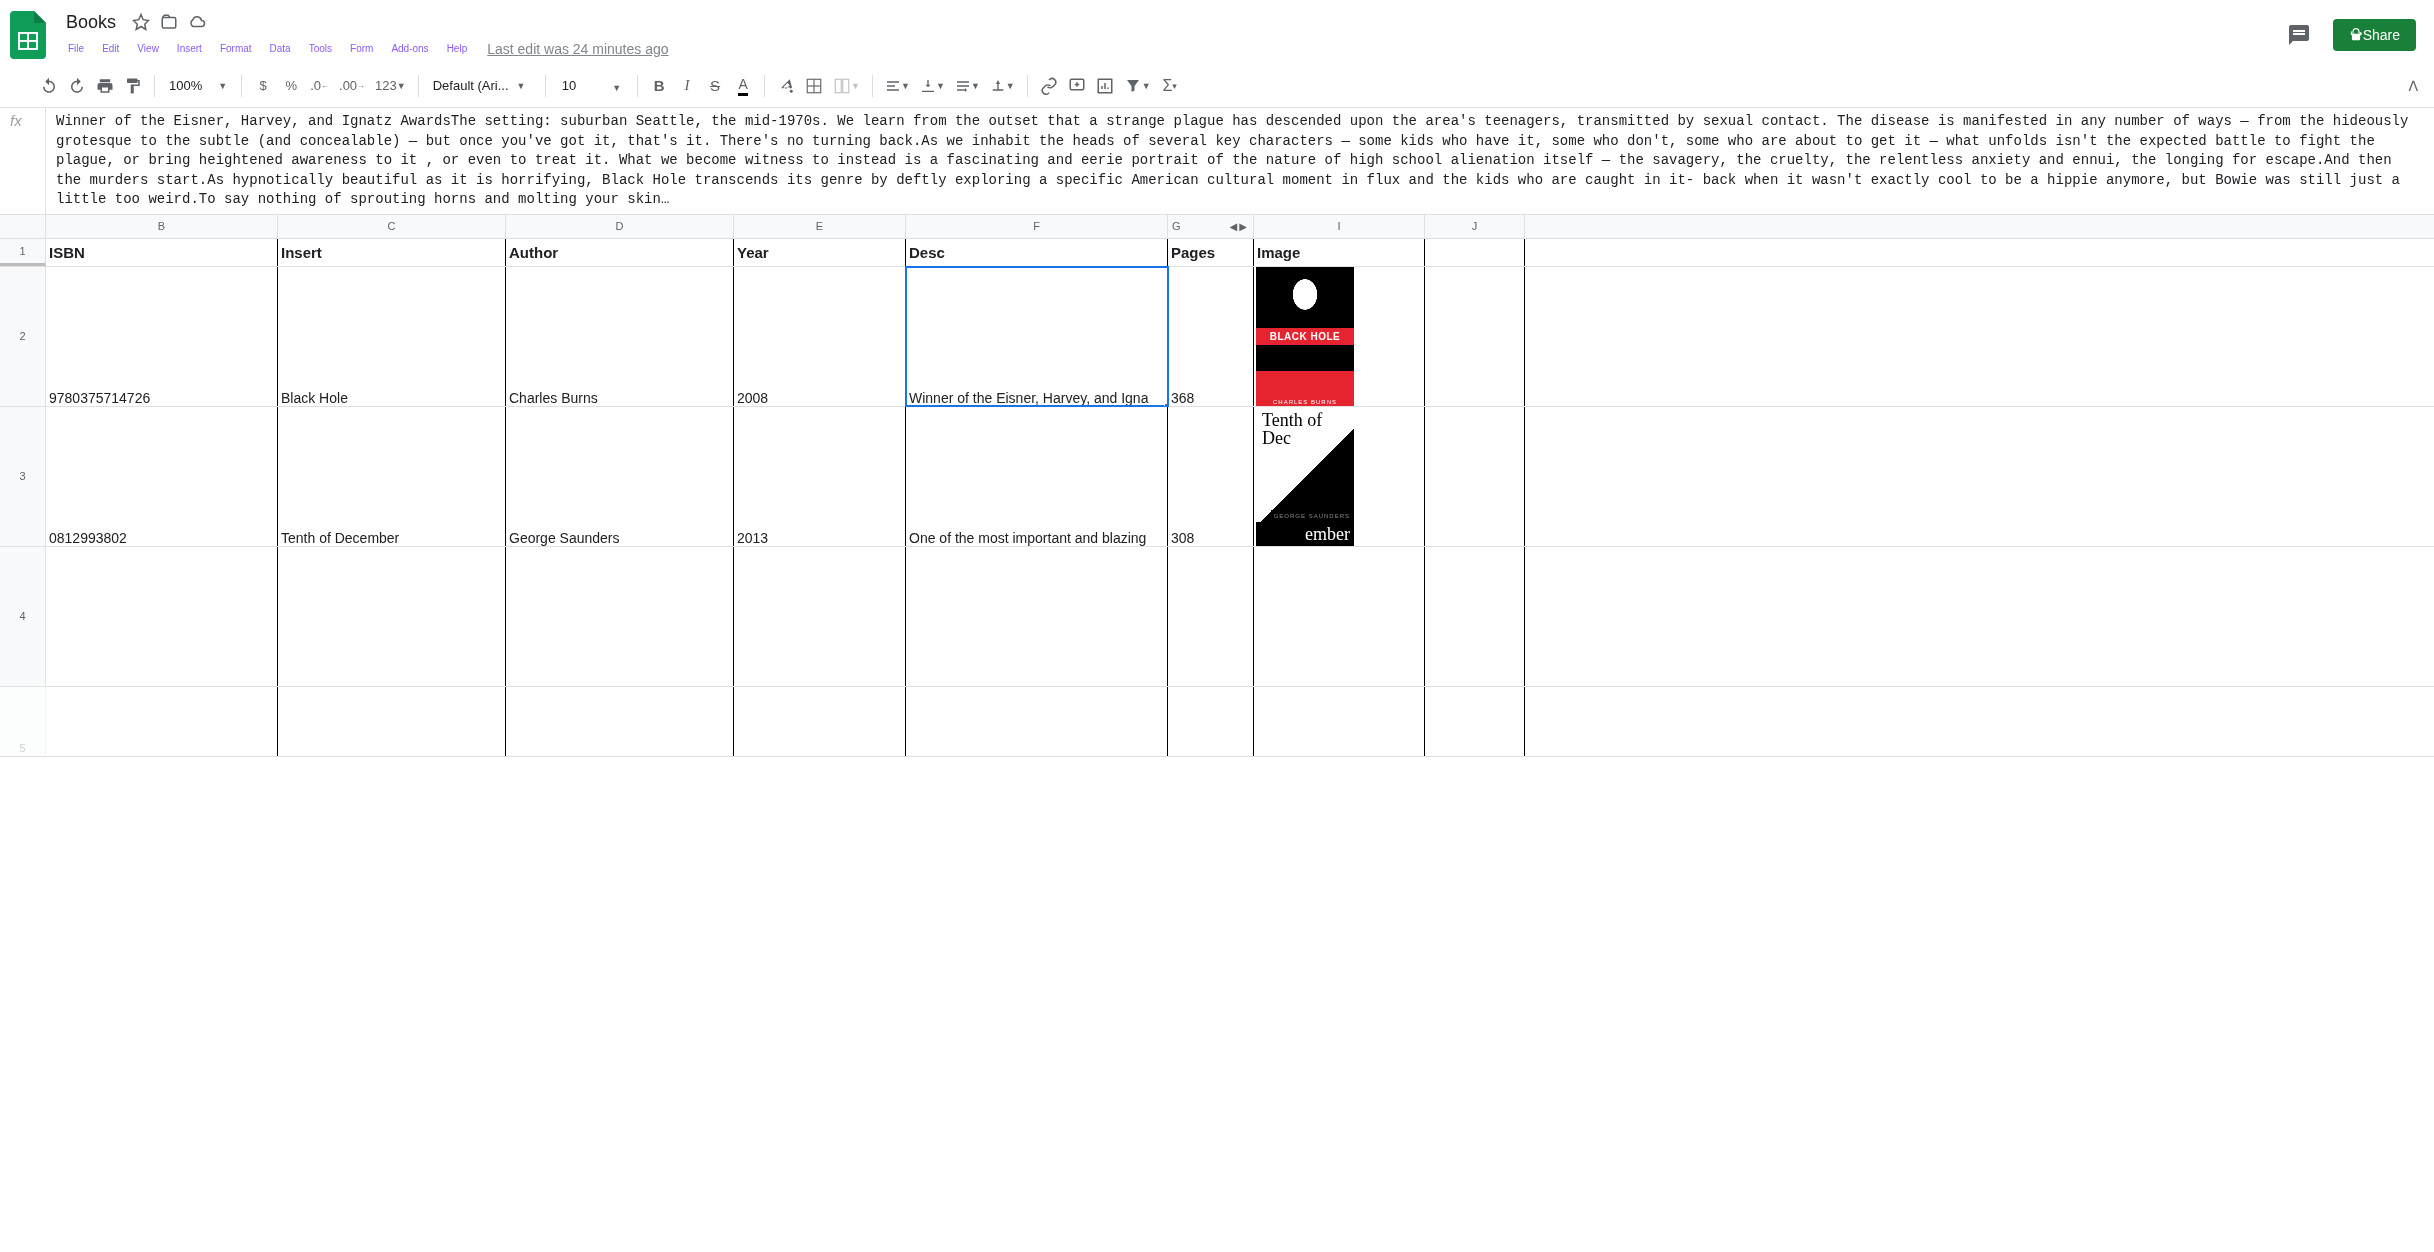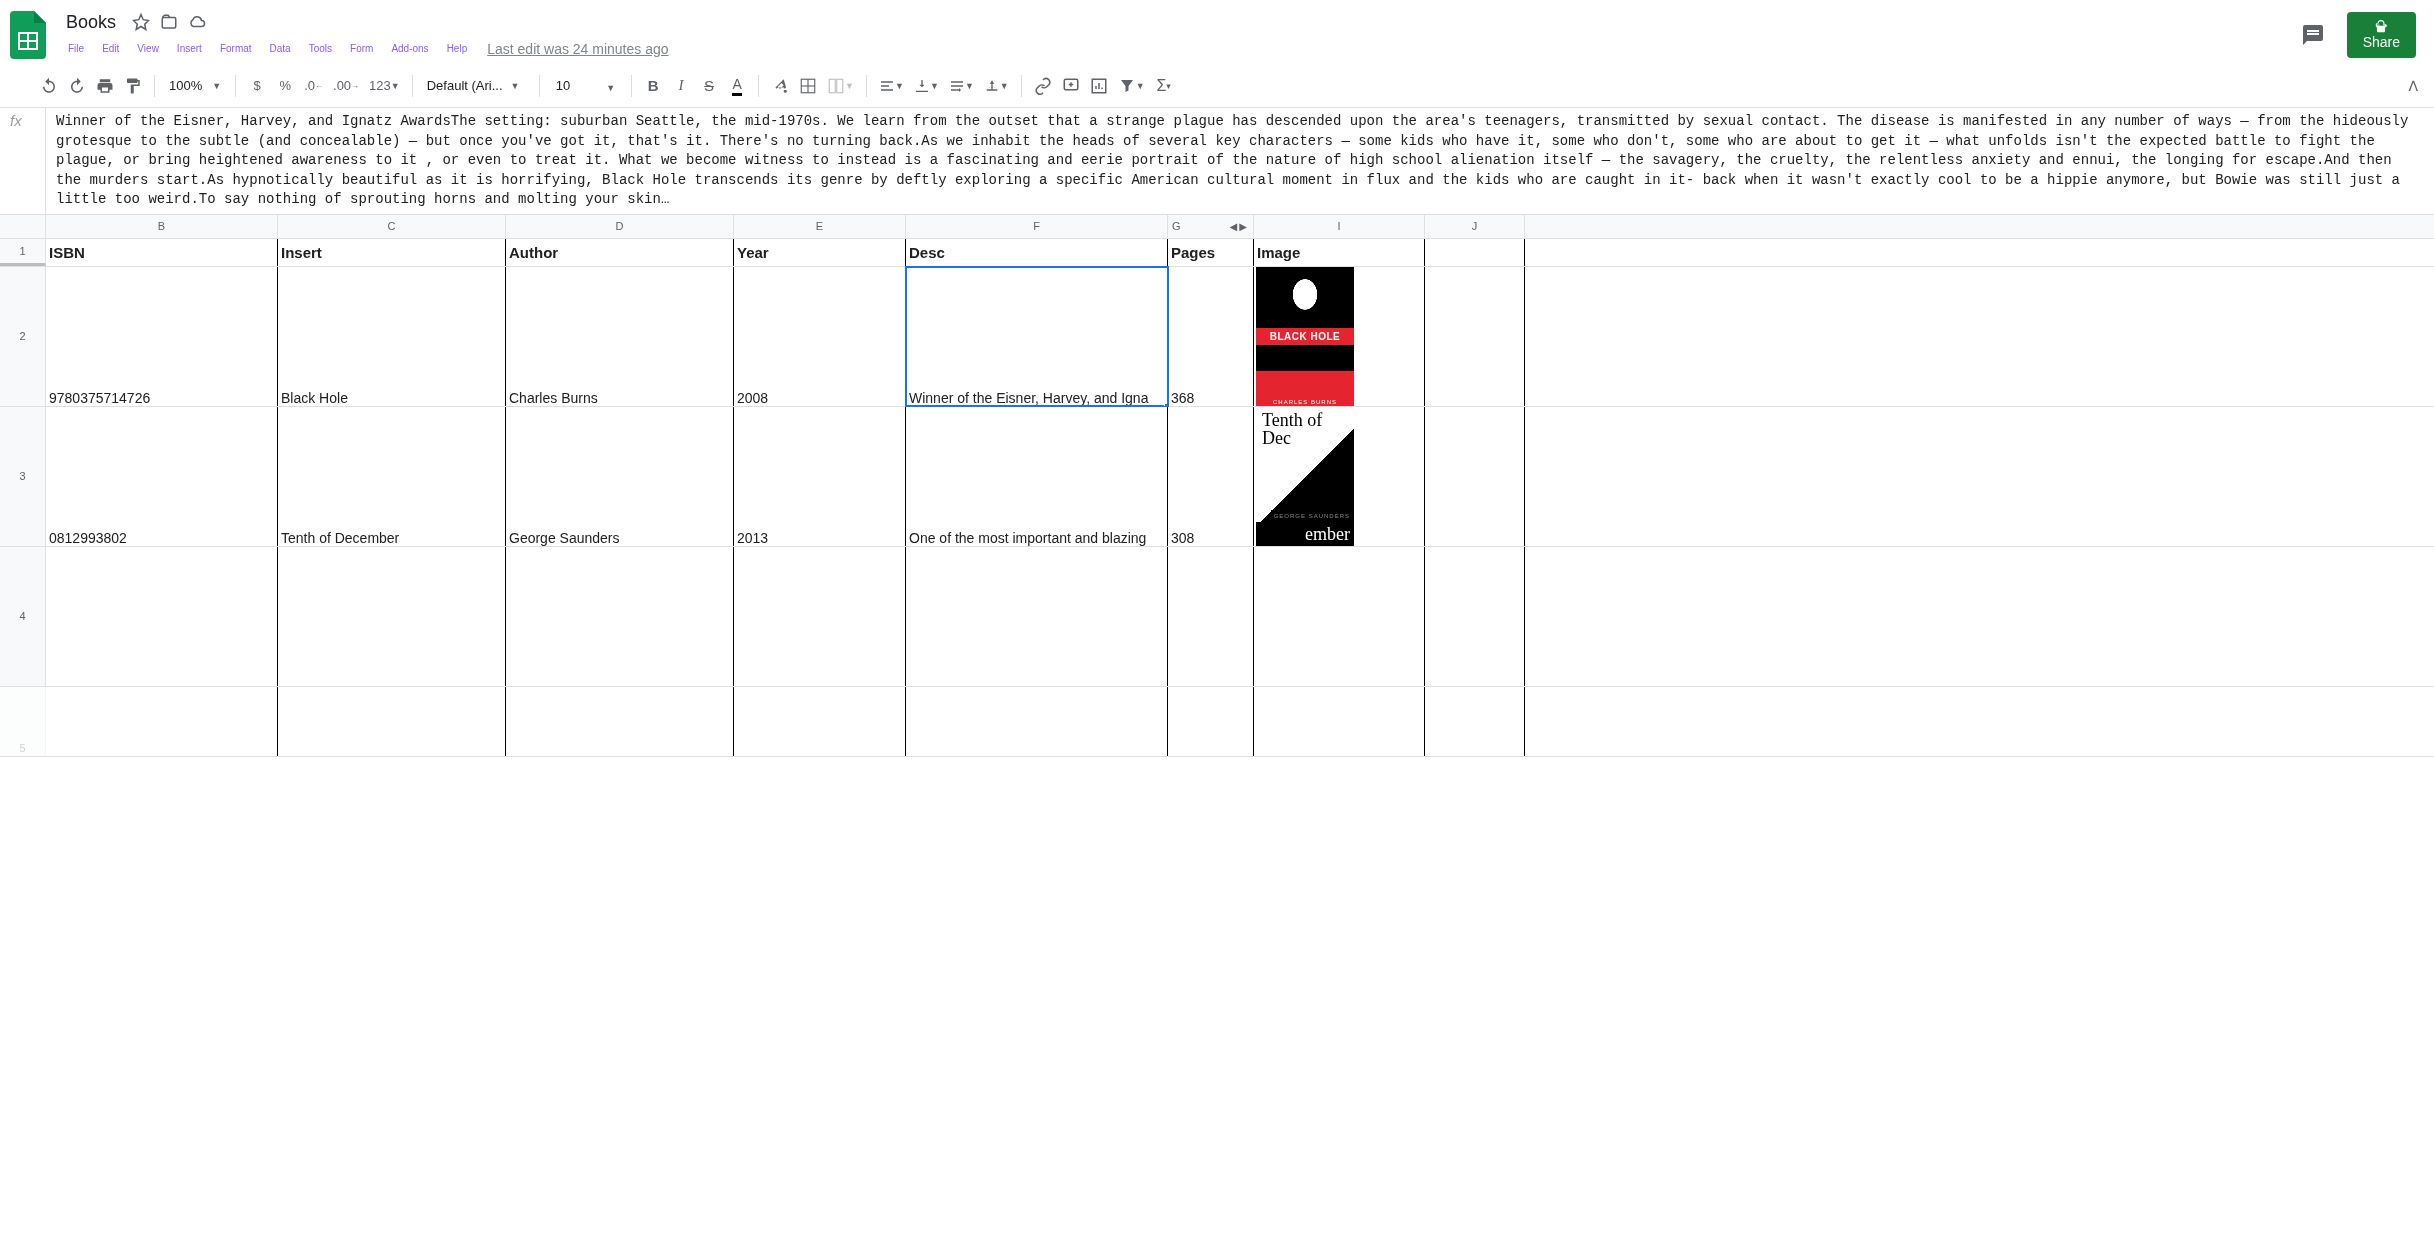--- a/index.html
+++ b/index.html
@@ -11,28 +11,28 @@
     .logo-svg { width: 36px; height: 48px; }
     .title-block { flex: 1; text-align: center; }
     .title-row { display: flex; align-items: center; gap: 10px; margin-bottom: 2px; }
     .doc-title { font-size: 18px; color: #202124; padding: 2px 6px; }
     .title-icon { width: 18px; height: 18px; color: #5f6368; cursor: pointer; display: flex; align-items: center; justify-content: center; }
     .menu-row { display: flex; align-items: center; gap: 2px; }
     .menu-item { padding: 4px 8px; font-size: 10px; color: #8b5cf6; cursor: pointer; border-radius: 3px; }
     .last-edit { color: #80868b; font-size: 14px; padding: 4px 10px; text-decoration: underline; cursor: pointer; }
     .header-right { display: flex; align-items: center; gap: 14px; padding-right: 10px; }
     .comments-btn { width: 40px; height: 40px; display: flex; align-items: center; justify-content: center; cursor: pointer; color: #5f6368; }
-    .share-btn { background: #188038; color: #fff; padding: 8px 16px; border-radius: 4px; font-size: 14px; font-weight: 500; display: flex; align-items: center; gap: 0; cursor: pointer; flex-direction: column; }
+    .share-btn { background: #188038; color: #fff; padding: 8px 16px; border-radius: 4px; font-size: 14px; font-weight: 500; display: flex; align-items: center; gap: 0; cursor: pointer; }
     
     
     .toolbar { display: flex; align-items: center; padding: 4px 8px 4px 36px; height: 44px; border-bottom: 1px solid #e0e0e0; gap: 2px; }
     .tb-group { display: flex; align-items: center; gap: 2px; }
     .tb-sep { width: 1px; height: 22px; background: #dadce0; margin: 0 6px; }
     .tb-btn { min-width: 26px; height: 26px; padding: 0 4px; display: flex; align-items: center; justify-content: center; cursor: pointer; color: #5f6368; border-radius: 2px; font-size: 13px; }
-    .tb-zoom { display: flex; align-items: center; padding: 0 6px; gap: 10px; cursor: pointer; }
+    .tb-zoom { display: flex; align-items: center; padding: 0 6px; gap: 16px; cursor: pointer; }
     .tb-font { display: flex; align-items: center; padding: 0 6px; gap: 8px; min-width: 110px; cursor: pointer; text-align: right; }
     .tb-size { display: flex; align-items: flex-end; padding: 0 8px; gap: 36px; cursor: pointer; }
     .tb-caret { font-size: 9px; color: #5f6368; }
     .tb-expand { margin-left: auto; font-size: 14px; color: #5f6368; cursor: pointer; padding: 0 8px; }
     
     
     .formula-row { display: flex; align-items: flex-start; border-bottom: 1px solid #e0e0e0; min-height: 22px; }
     .fx-label { width: 46px; padding: 4px 10px; font-style: italic; color: #9aa0a6; font-size: 15px; border-right: 1px solid #e0e0e0; align-self: stretch; display: flex; align-items: flex-start; }
     .formula-content { flex: 1; padding: 4px 10px; font-family: 'Courier New', monospace; font-size: 14px; color: #202124; line-height: 1.4; white-space: pre-wrap; }
     

